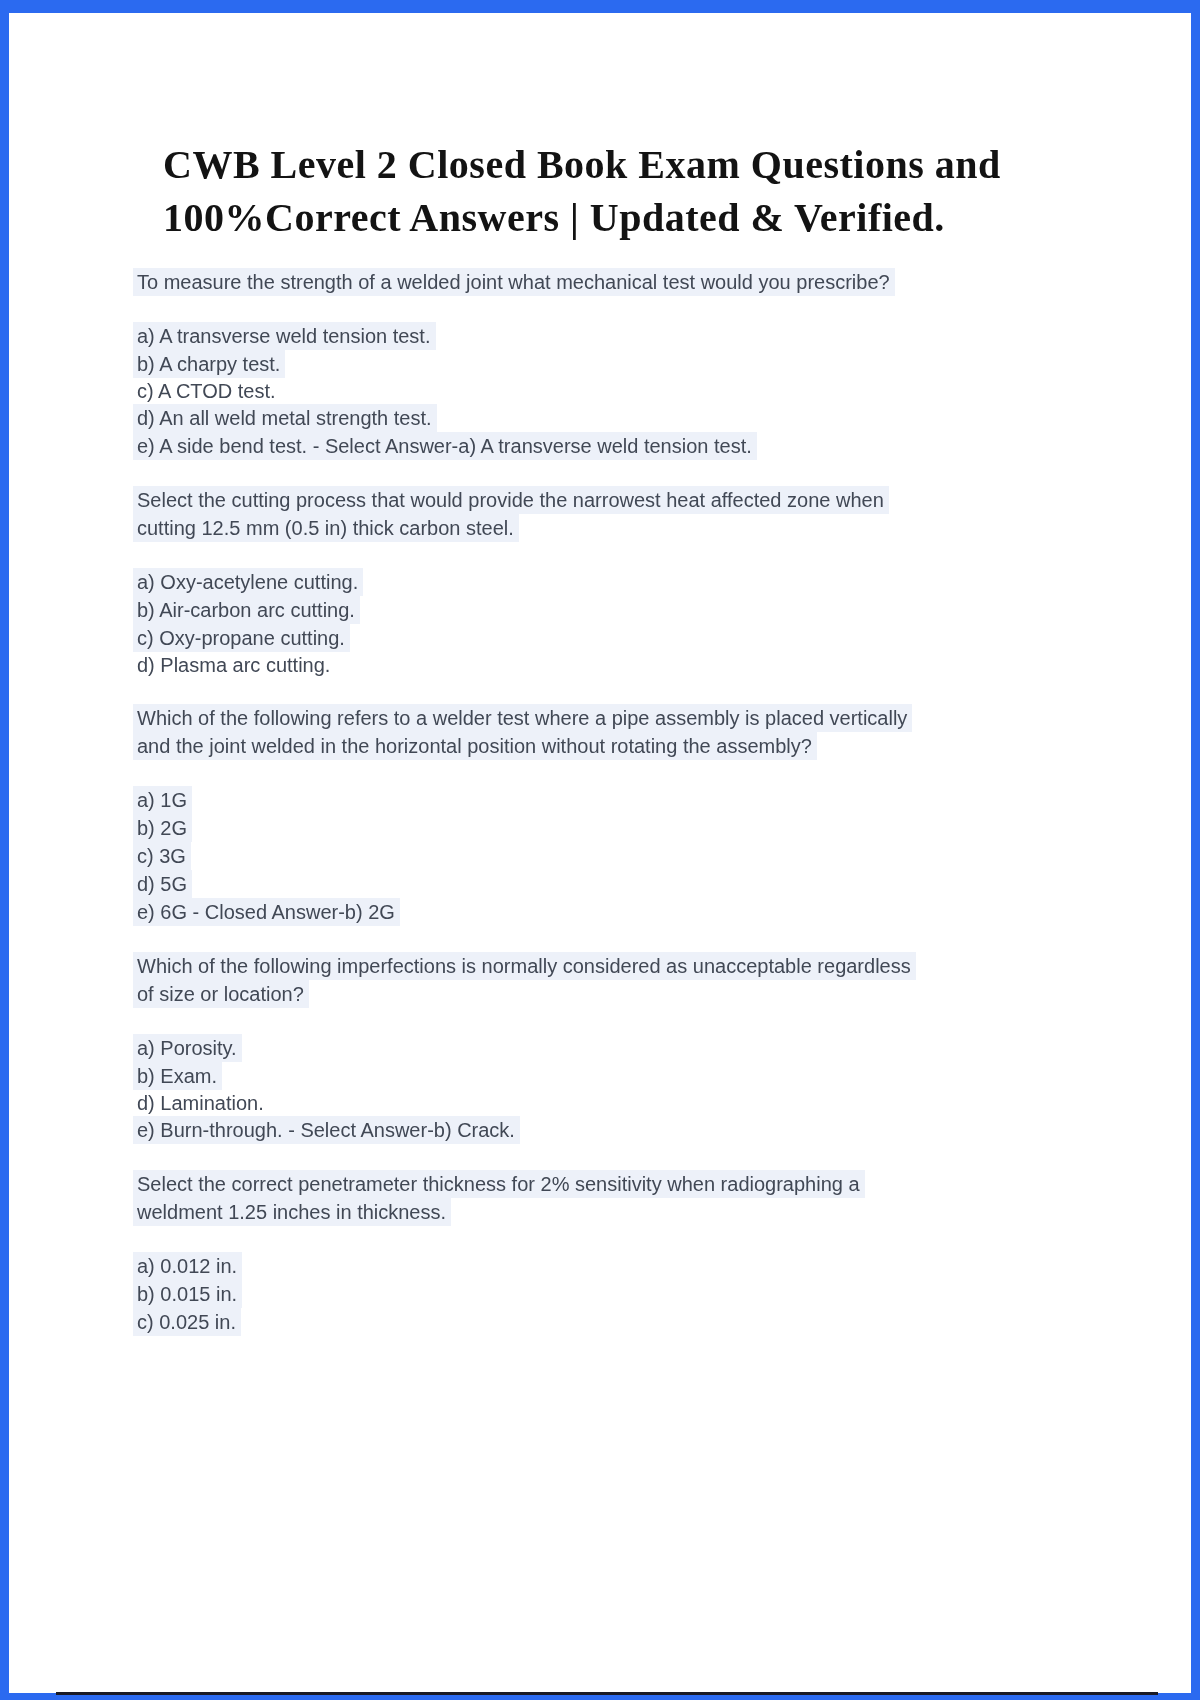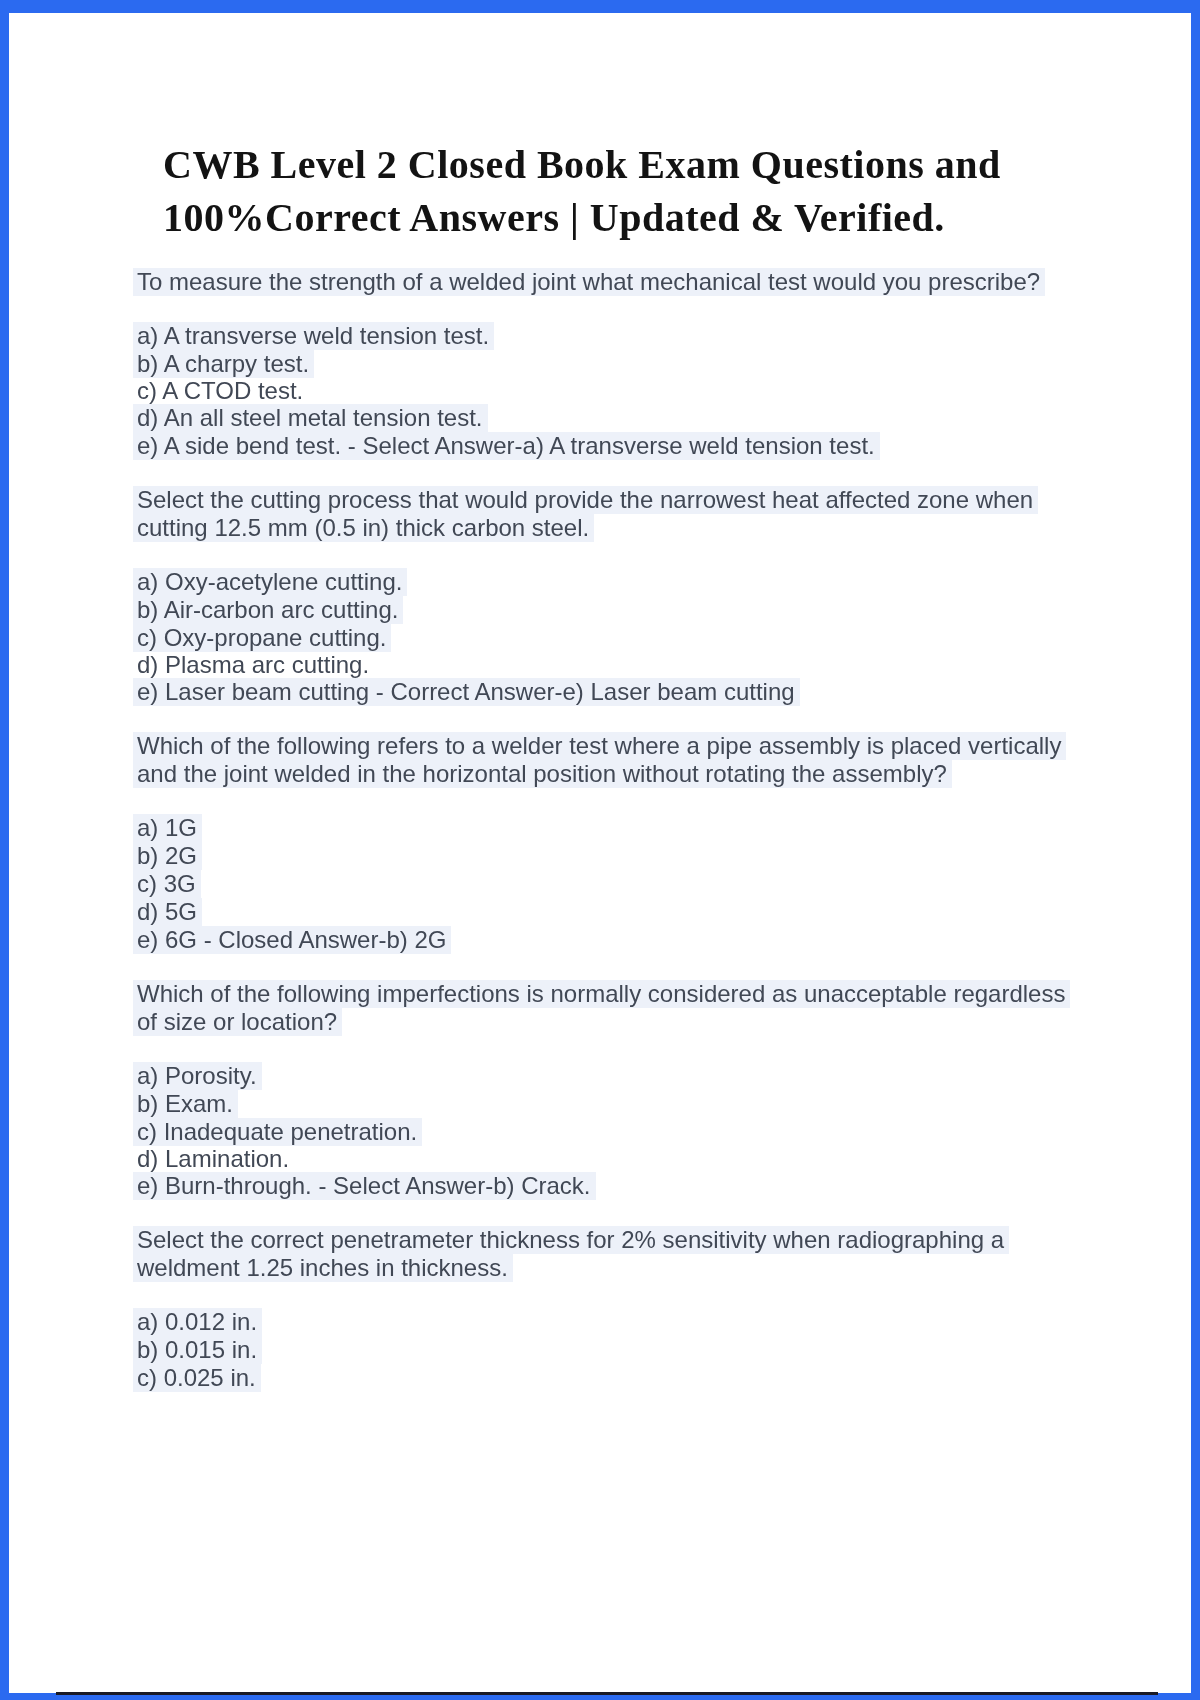--- a/index.html
+++ b/index.html
@@ -23,21 +23,21 @@
     font-weight: bold;
     font-size: 40px;
     line-height: 53px;
     letter-spacing: 0.5px;
     color: var(--title-text, #131313);
   }
   .title .tline { white-space: nowrap; }
 
   .content {
     margin: 24px 0 0 137px;
-    font-size: 24px;
+    font-size: 20px;
     line-height: 26px;
     color: var(--body-text, #414855);
   }
   .qblock, .opts { margin-top: 26px; }
   .qblock:first-child { margin-top: 0; }
   .line { white-space: nowrap; }
   .line span { display: inline-block; }
   .line span.hl {
     background: var(--highlight, #edf1f9);
     padding: 1px 5px 1px 4px;
@@ -68,53 +68,51 @@
   </div>
 
   <div class="content">
       <div class="qblock">
         <div class="line"><span class="hl">To measure the strength of a welded joint what mechanical test would you prescribe?</span></div>
       </div>
       <div class="opts">
         <div class="line"><span class="hl">a) A transverse weld tension test.</span></div>
         <div class="line"><span class="hl">b) A charpy test.</span></div>
         <div class="line"><span>c) A CTOD test.</span></div>
-        <div class="line"><span class="hl">d) An all steel metal tension test.</span></div>
+        <div class="line"><span class="hl">d) An all weld metal strength test.</span></div>
         <div class="line"><span class="hl">e) A side bend test. - Select Answer-a) A transverse weld tension test.</span></div>
       </div>
       <div class="qblock">
         <div class="line"><span class="hl">Select the cutting process that would provide the narrowest heat affected zone when</span></div>
         <div class="line"><span class="hl">cutting 12.5 mm (0.5 in) thick carbon steel.</span></div>
       </div>
       <div class="opts">
         <div class="line"><span class="hl">a) Oxy-acetylene cutting.</span></div>
         <div class="line"><span class="hl">b) Air-carbon arc cutting.</span></div>
         <div class="line"><span class="hl">c) Oxy-propane cutting.</span></div>
         <div class="line"><span>d) Plasma arc cutting.</span></div>
-        <div class="line"><span class="hl">e) Laser beam cutting - Correct Answer-e) Laser beam cutting</span></div>
       </div>
       <div class="qblock">
         <div class="line"><span class="hl">Which of the following refers to a welder test where a pipe assembly is placed vertically</span></div>
         <div class="line"><span class="hl">and the joint welded in the horizontal position without rotating the assembly?</span></div>
       </div>
       <div class="opts">
         <div class="line"><span class="hl">a) 1G</span></div>
         <div class="line"><span class="hl">b) 2G</span></div>
         <div class="line"><span class="hl">c) 3G</span></div>
         <div class="line"><span class="hl">d) 5G</span></div>
         <div class="line"><span class="hl">e) 6G - Closed Answer-b) 2G</span></div>
       </div>
       <div class="qblock">
         <div class="line"><span class="hl">Which of the following imperfections is normally considered as unacceptable regardless</span></div>
         <div class="line"><span class="hl">of size or location?</span></div>
       </div>
       <div class="opts">
         <div class="line"><span class="hl">a) Porosity.</span></div>
         <div class="line"><span class="hl">b) Exam.</span></div>
-        <div class="line"><span class="hl">c) Inadequate penetration.</span></div>
         <div class="line"><span>d) Lamination.</span></div>
         <div class="line"><span class="hl">e) Burn-through. - Select Answer-b) Crack.</span></div>
       </div>
       <div class="qblock">
         <div class="line"><span class="hl">Select the correct penetrameter thickness for 2% sensitivity when radiographing a</span></div>
         <div class="line"><span class="hl">weldment 1.25 inches in thickness.</span></div>
       </div>
       <div class="opts">
         <div class="line"><span class="hl">a) 0.012 in.</span></div>
         <div class="line"><span class="hl">b) 0.015 in.</span></div>

